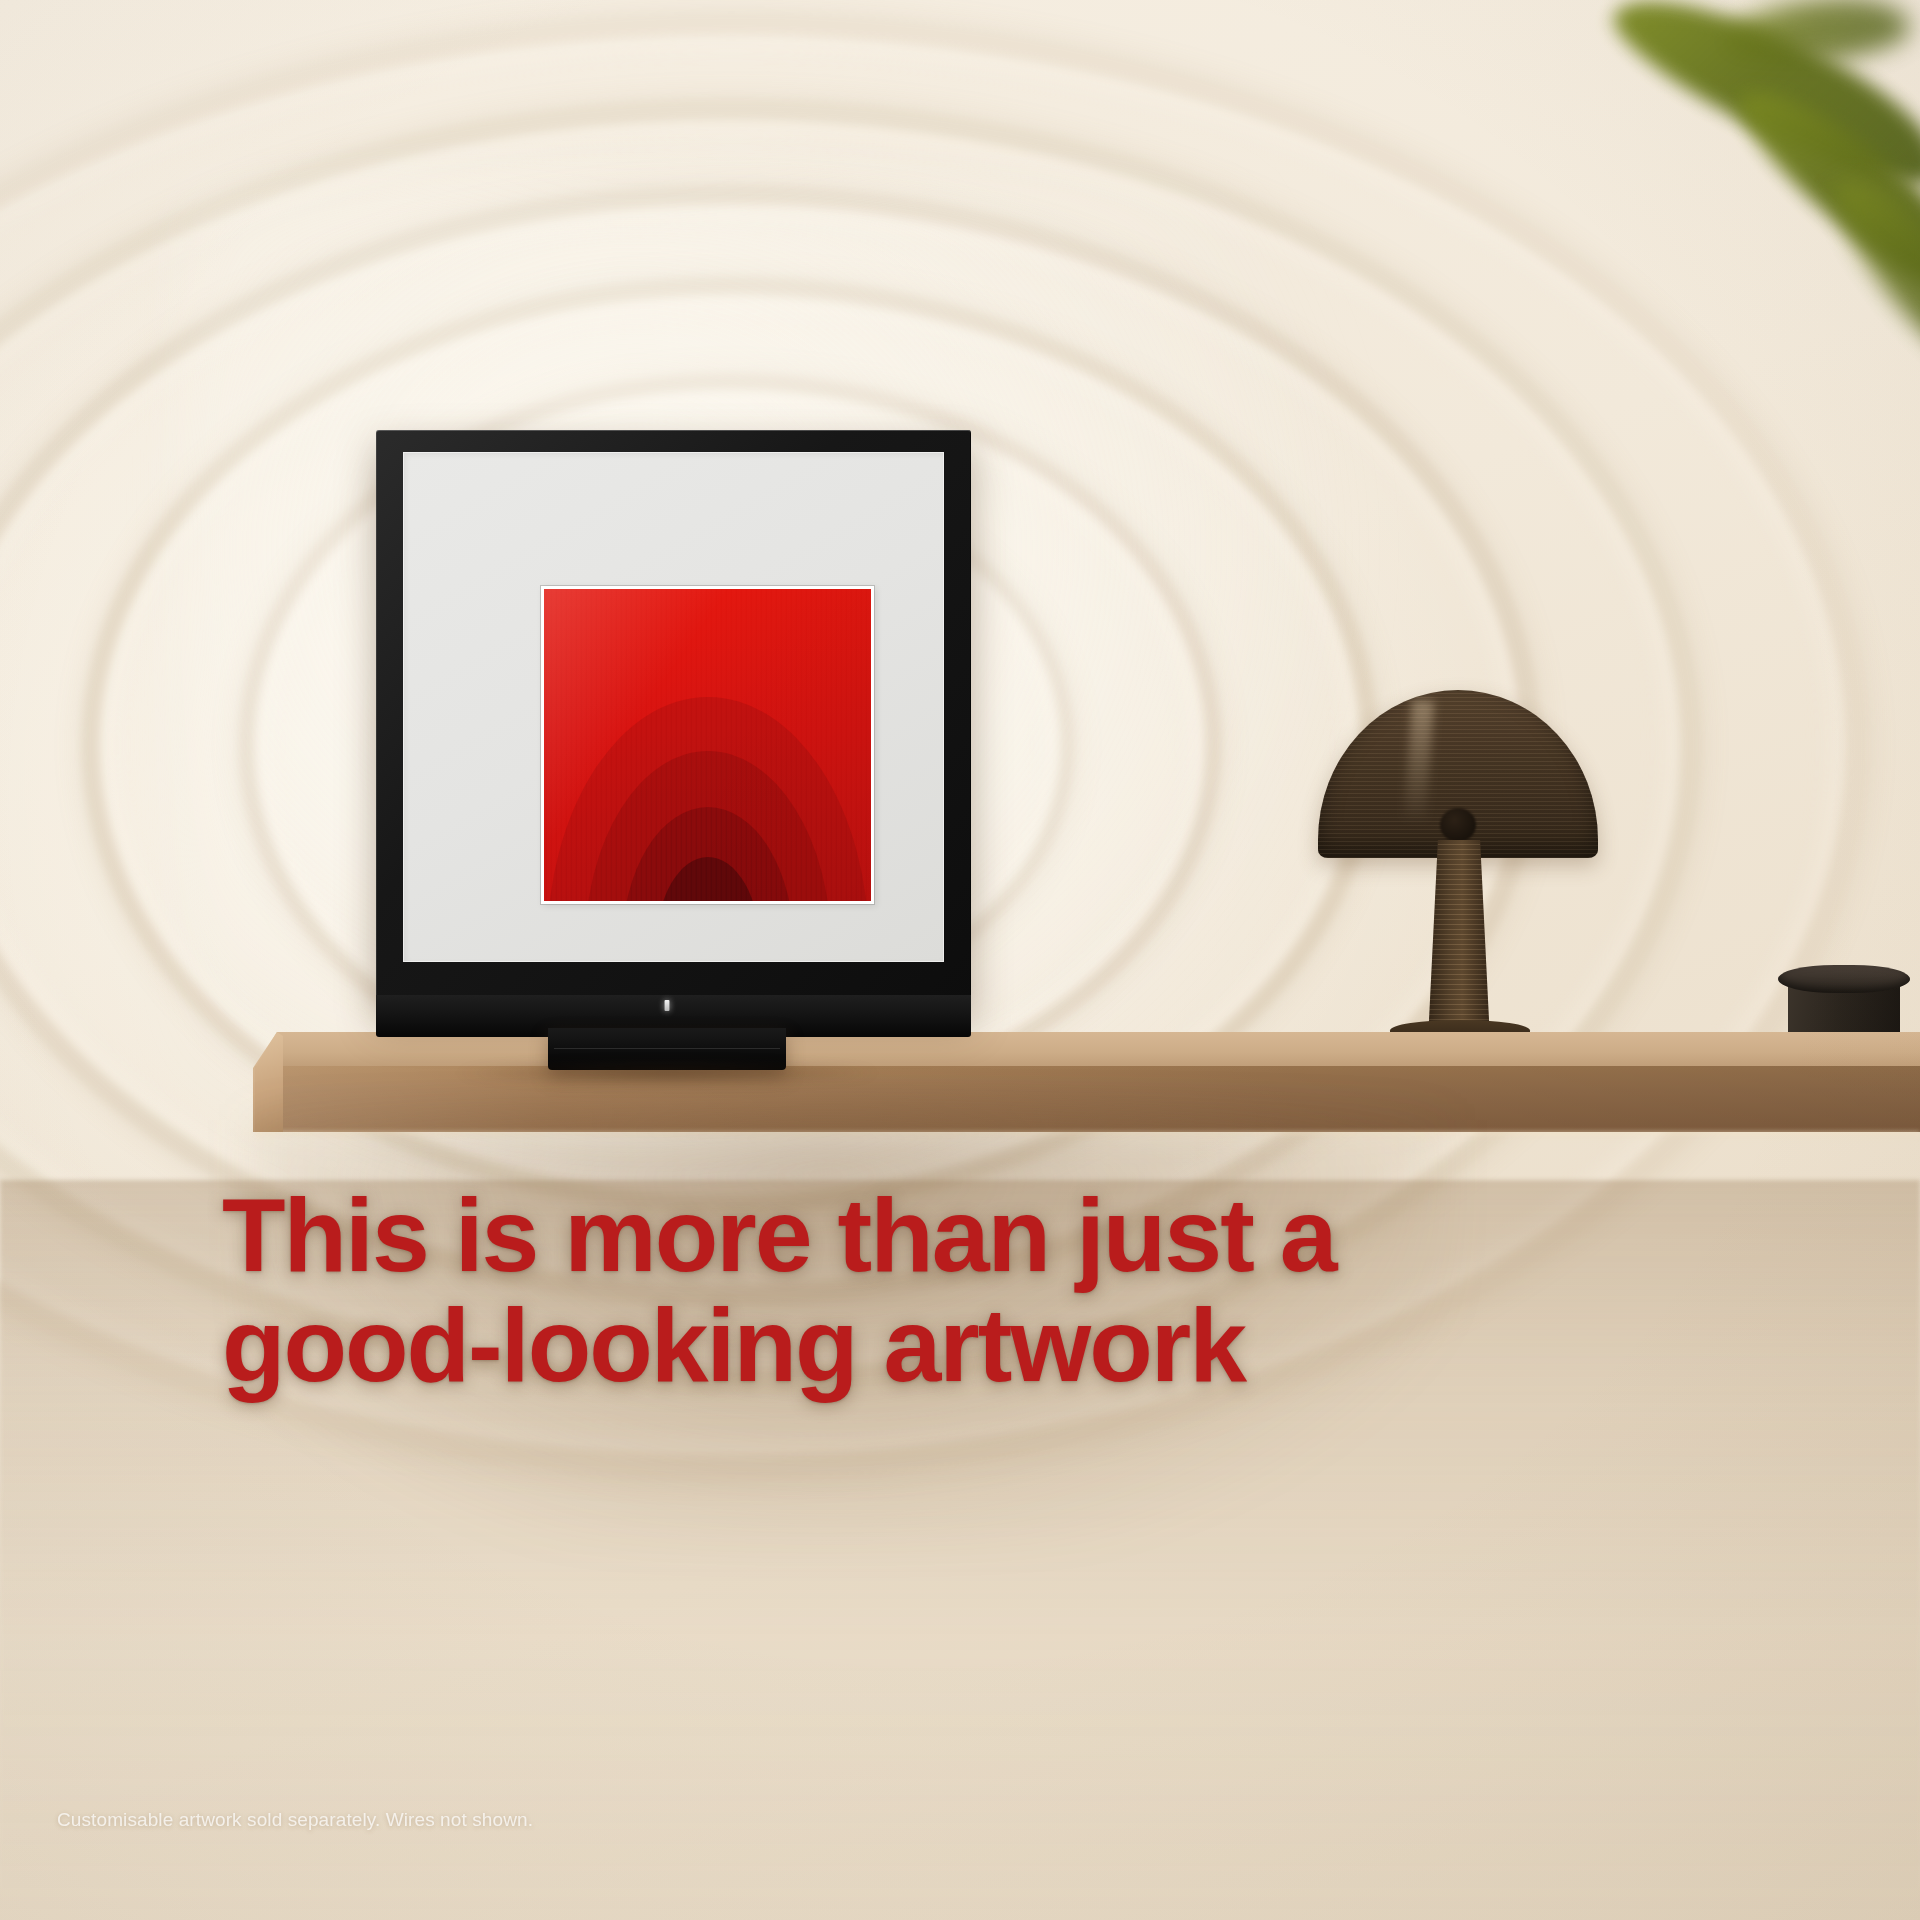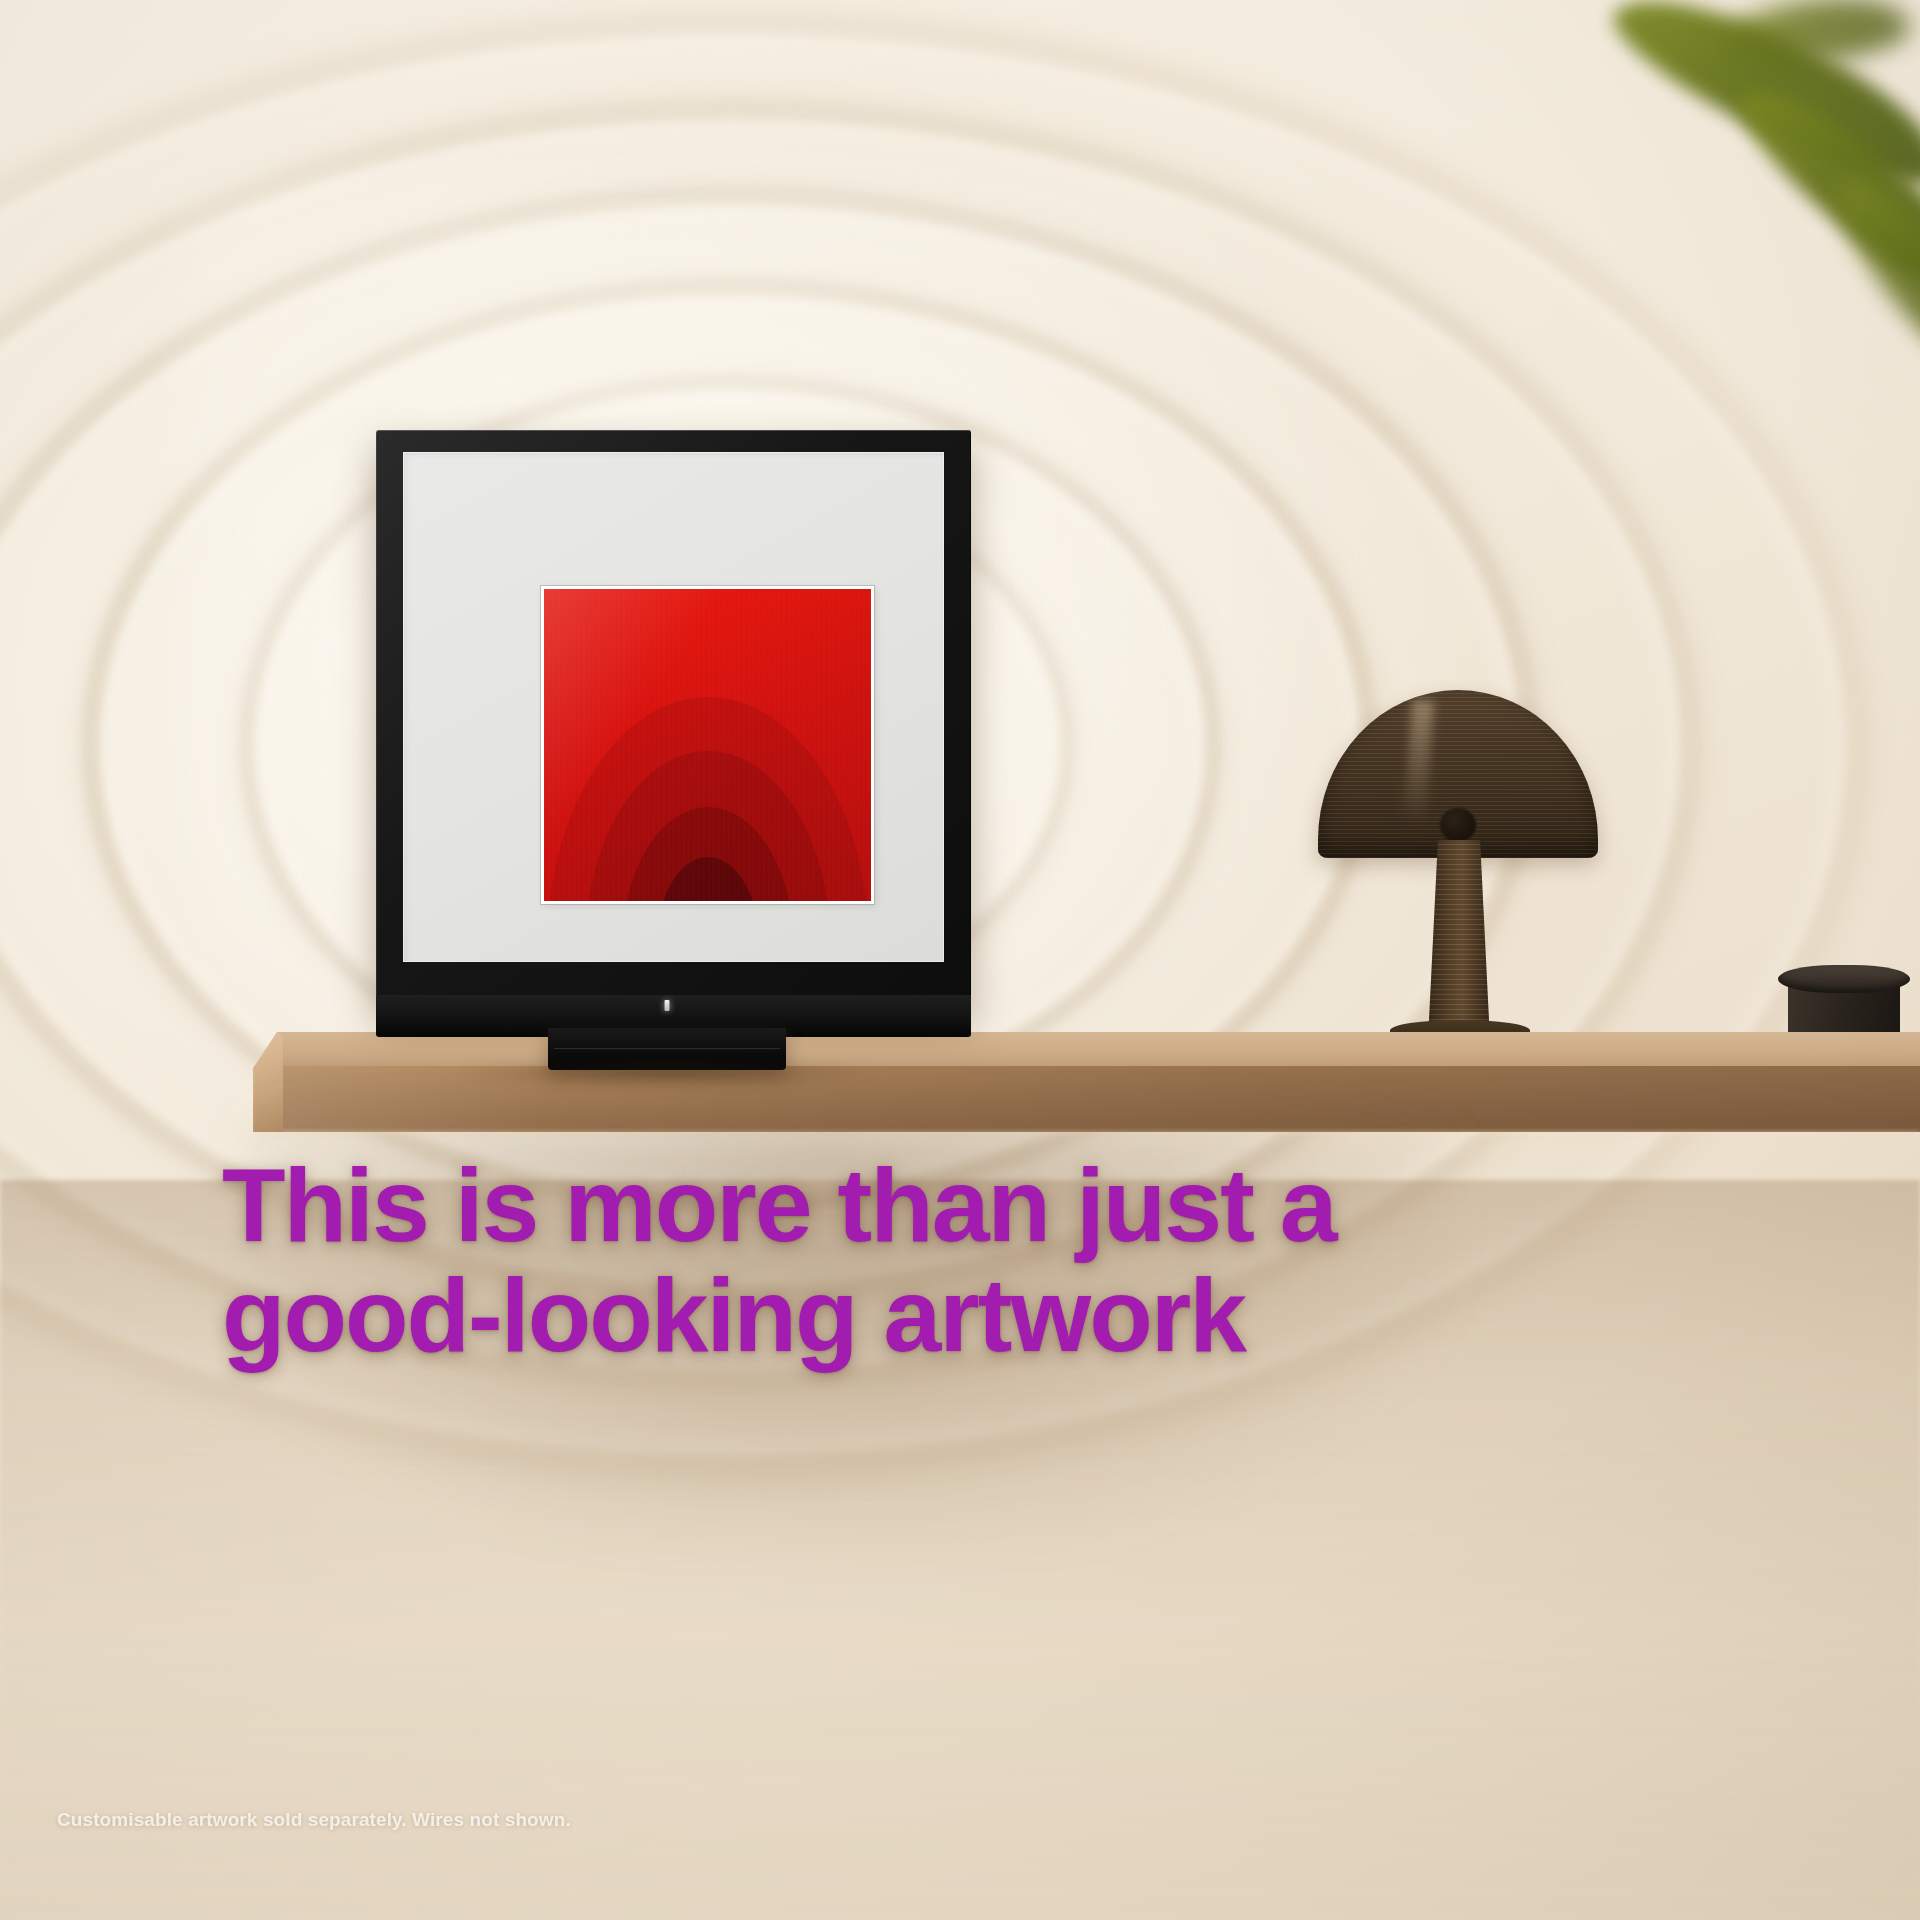--- a/index.html
+++ b/index.html
@@ -268,23 +268,23 @@
     position: absolute; left: 0; top: 0; width: 132px; height: 28px;
     background: linear-gradient(180deg, #4a4038 0%, #2b251e 100%);
     border-radius: 50% / 58%;
     box-shadow: inset 0 -4px 8px rgba(0,0,0,0.5);
   }
 
   
   .headline {
     position: absolute;
     left: 222px;
-    top: 1150px;
+    top: 1180px;
     width: 1500px;
-    color: #a21caf;
+    color: #b91c1c;
     font-weight: 700;
     font-size: 104px;
     line-height: 1.06;
     letter-spacing: -2.0px;
     text-shadow: 0 3px 16px rgba(95,66,40,0.40), 0 1px 3px rgba(95,66,40,0.35);
   }
   .hl-line { display: block; white-space: nowrap; }
   .hl-underline {
     position: relative;
     display: inline-block;
@@ -298,21 +298,21 @@
     height: 17px;
     background: #1775c9;
     z-index: -1;
   }
   .disclaimer {
     position: absolute;
     left: 57px;
     top: 1809px;
     color: rgba(255,255,255,0.72);
     font-size: 19px;
-    font-weight: 700;
+    font-weight: 400;
     letter-spacing: 0.1px;
     text-shadow: 0 1px 4px rgba(140,110,75,0.35);
   }
 </style>
 </head>
 <body>
 
 <div id="stage">
 
   <div class="wall"></div>

